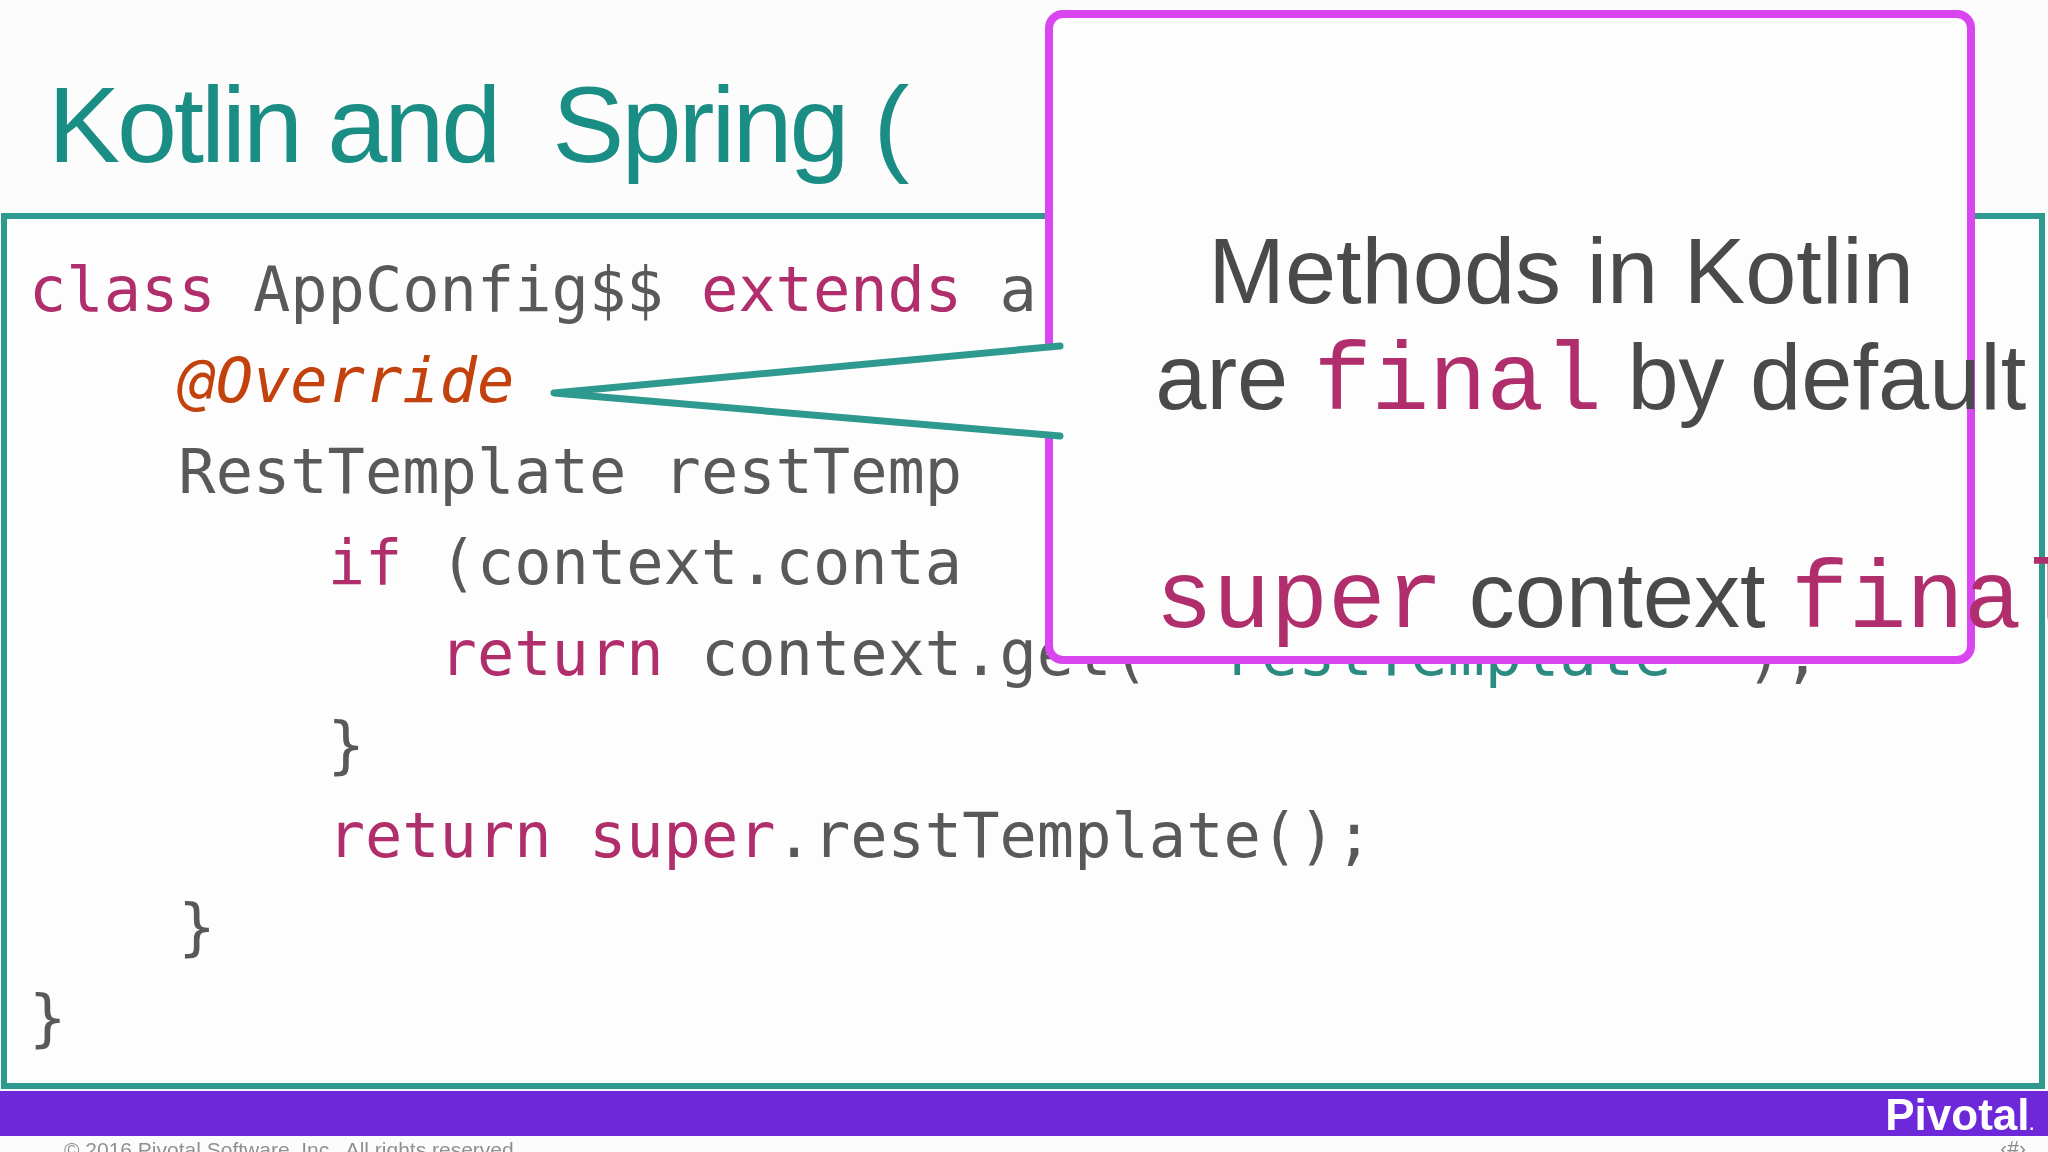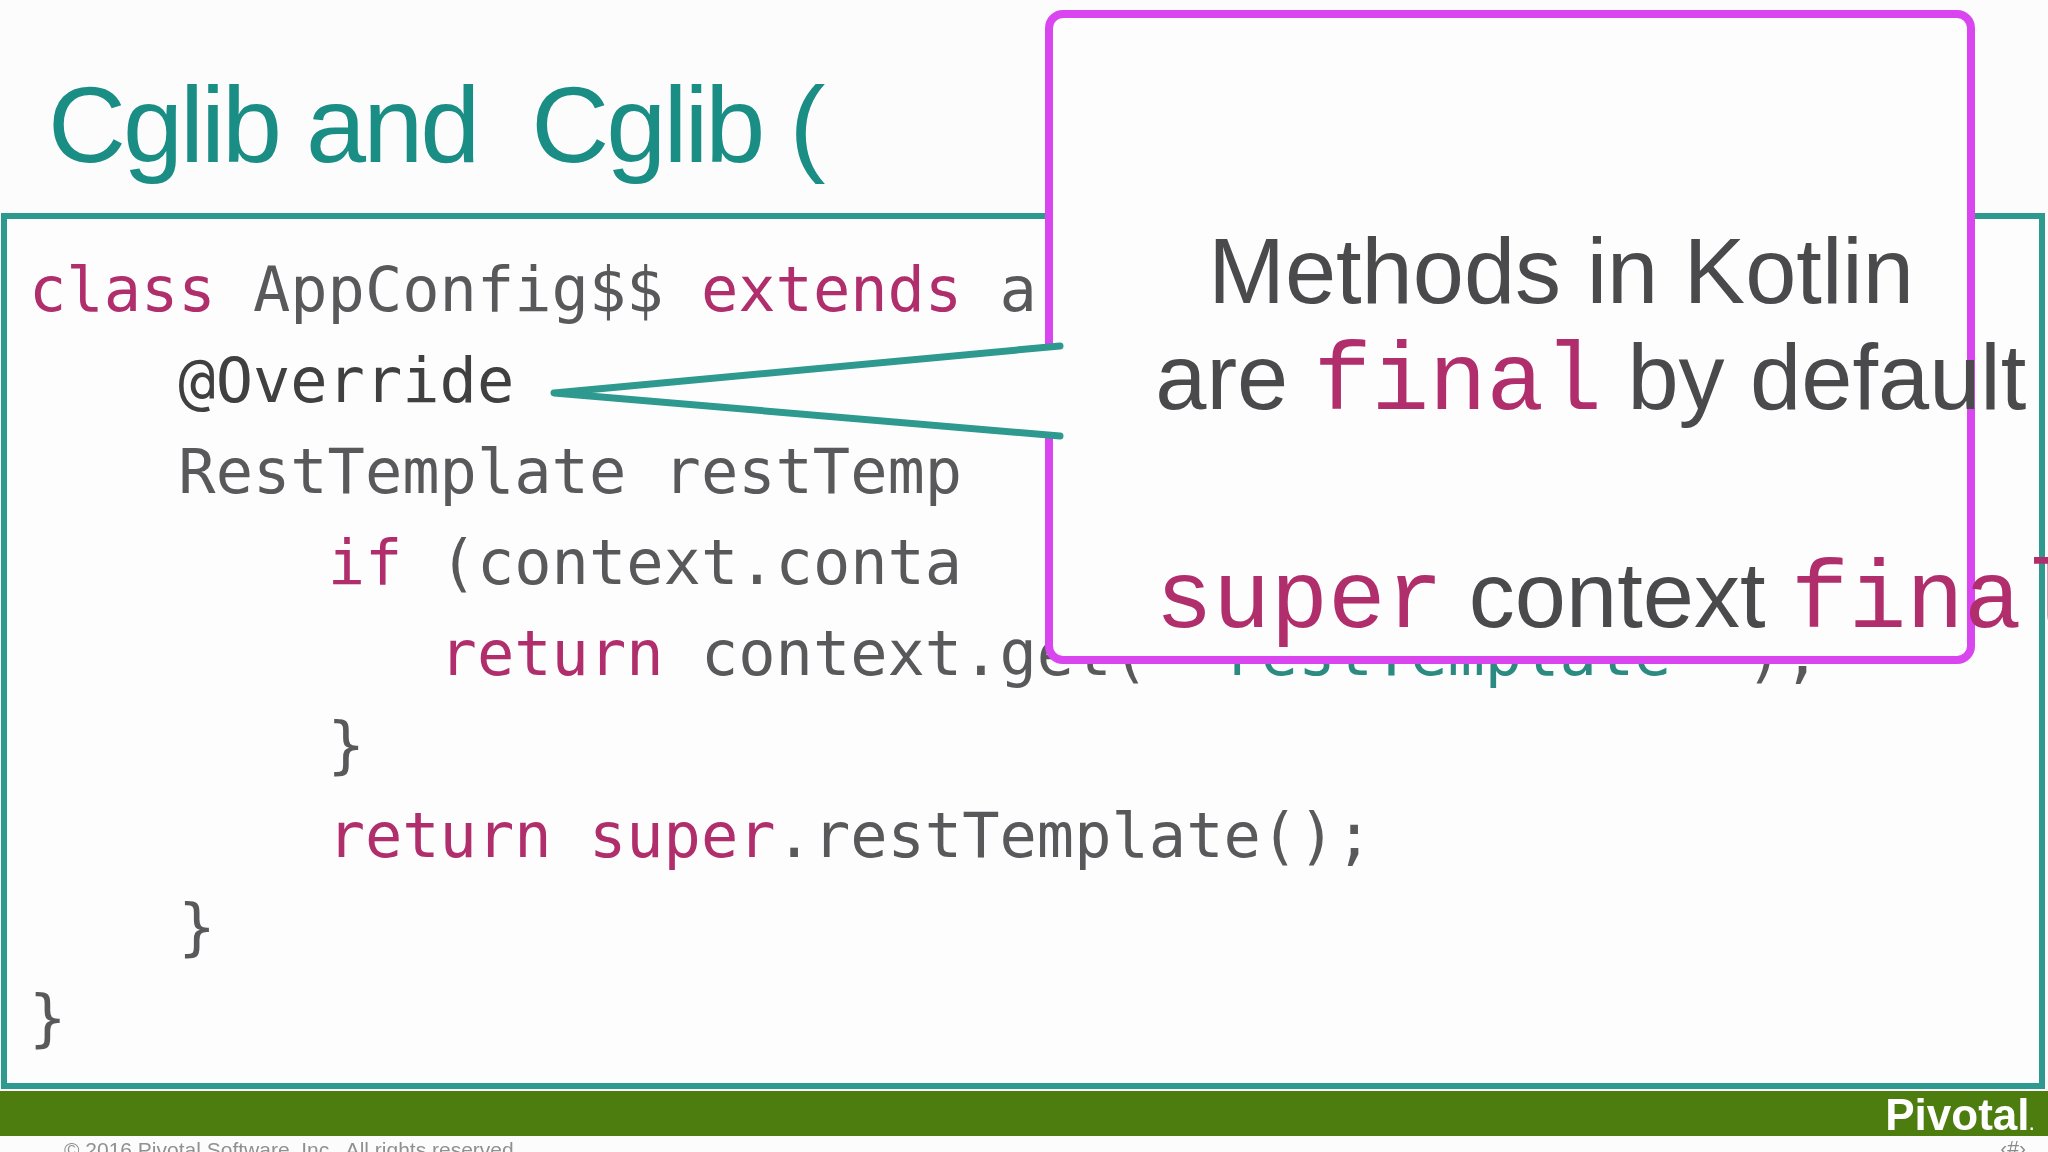--- a/index.html
+++ b/index.html
@@ -24,21 +24,21 @@
   }
   pre.code{
     position:absolute;left:7px;top:218px;margin:4px;
     padding:22px 0 0 18px;
     font-family:"DejaVu Sans Mono",monospace;
     font-size:62px;line-height:91px;
     white-space:pre;z-index:2;
   }
   .tok-pl{color:#59595b;}
   .tok-kw{color:#b02e6b;}
-  .tok-ann{color:#404040;}
+  .tok-ann{color:#c2410c;font-style:italic;}
   .tok-str{color:#2b8b81;}
   
   .callout{
     position:absolute;left:1045px;top:10px;
     width:914px;height:638px;
     background:#fdfdfd;
     border:8px solid #d946ef;border-radius:18px;
     z-index:5;
   }
   .callout .line{
@@ -54,21 +54,21 @@
     font-size:96px;color:#b02e6b;
   }
   .tail-svg{
     position:absolute;left:0;top:0;width:2048px;height:1152px;
     z-index:6;pointer-events:none;
   }
   
   .footer-bar{
     position:absolute;left:0;top:1091px;
     width:2048px;height:45px;
-    background:#4d7c0f;z-index:3;
+    background:#6d28d9;z-index:3;
   }
   .pivotal-logo{
     position:absolute;right:14px;top:0;
     height:45px;line-height:47px;
     color:#ffffff;font-size:44px;font-weight:700;
     letter-spacing:0px;
   }
   .logo-mark{
     display:inline-block;font-size:16px;vertical-align:baseline;
   }
@@ -77,21 +77,21 @@
     font-size:21px;color:#909092;white-space:pre;z-index:4;
   }
   .slide-number{
     position:absolute;right:22px;top:1136px;
     font-size:21px;color:#8a8a8a;z-index:4;
   }
 </style>
 </head>
 <body>
 
-<div class="slide-title">Cglib and  Cglib (</div>
+<div class="slide-title">Kotlin and  Spring (</div>
 
 <div class="code-panel"></div>
 
 <pre class="code" id="code"><div><span class="tok-kw">class</span><span class="tok-pl"> AppConfig$$ </span><span class="tok-kw">extends</span><span class="tok-pl"> a</span></div><div><span class="tok-pl">    </span><span class="tok-ann">@Override</span></div><div><span class="tok-pl">    RestTemplate restTemp</span></div><div><span class="tok-pl">        </span><span class="tok-kw">if</span><span class="tok-pl"> (context.conta</span></div><div><span class="tok-pl">           </span><span class="tok-kw">return</span><span class="tok-pl"> context.get( </span><span class="tok-str">"restTemplate"</span><span class="tok-pl"> );</span></div><div><span class="tok-pl">        }</span></div><div><span class="tok-pl">        </span><span class="tok-kw">return</span><span class="tok-pl"> </span><span class="tok-kw">super</span><span class="tok-pl">.restTemplate();</span></div><div><span class="tok-pl">    }</span></div><div><span class="tok-pl">}</span></div></pre>
 
 <div class="callout">
   <div class="line l1">
     <span>Methods in Kotlin</span>
   </div>
   <div class="line l2">

